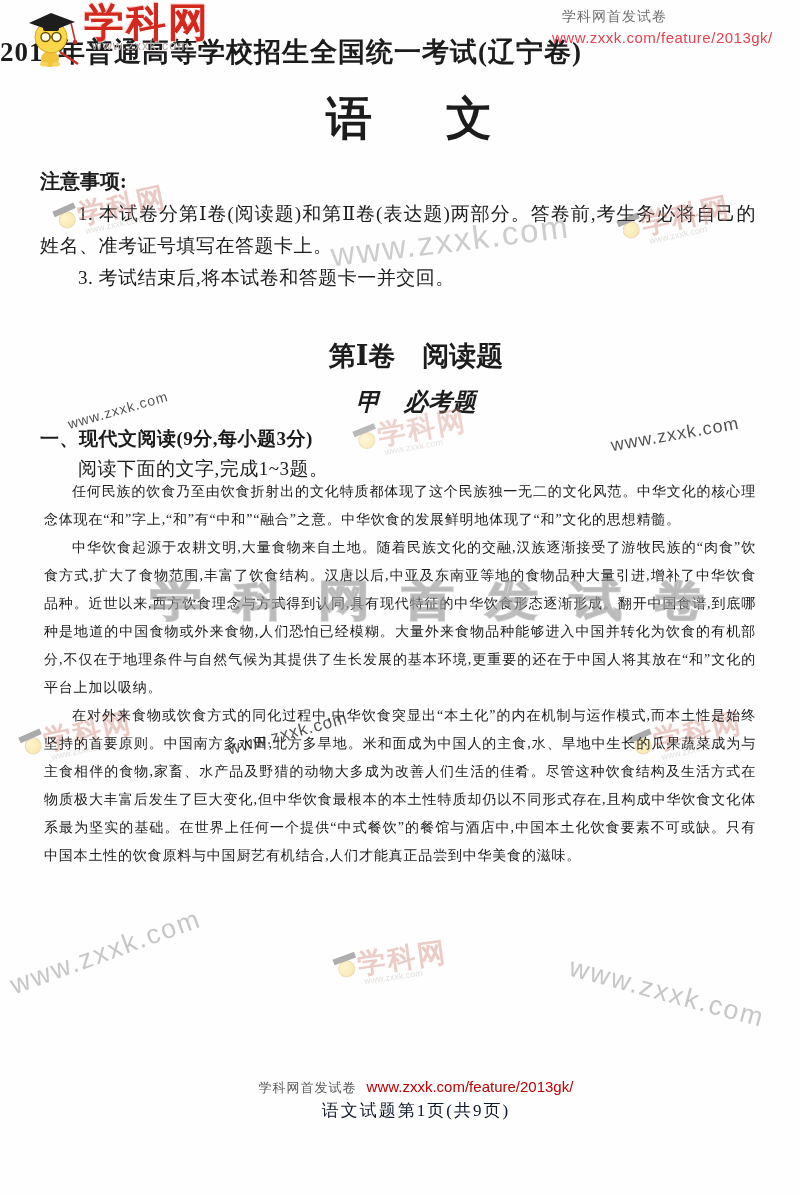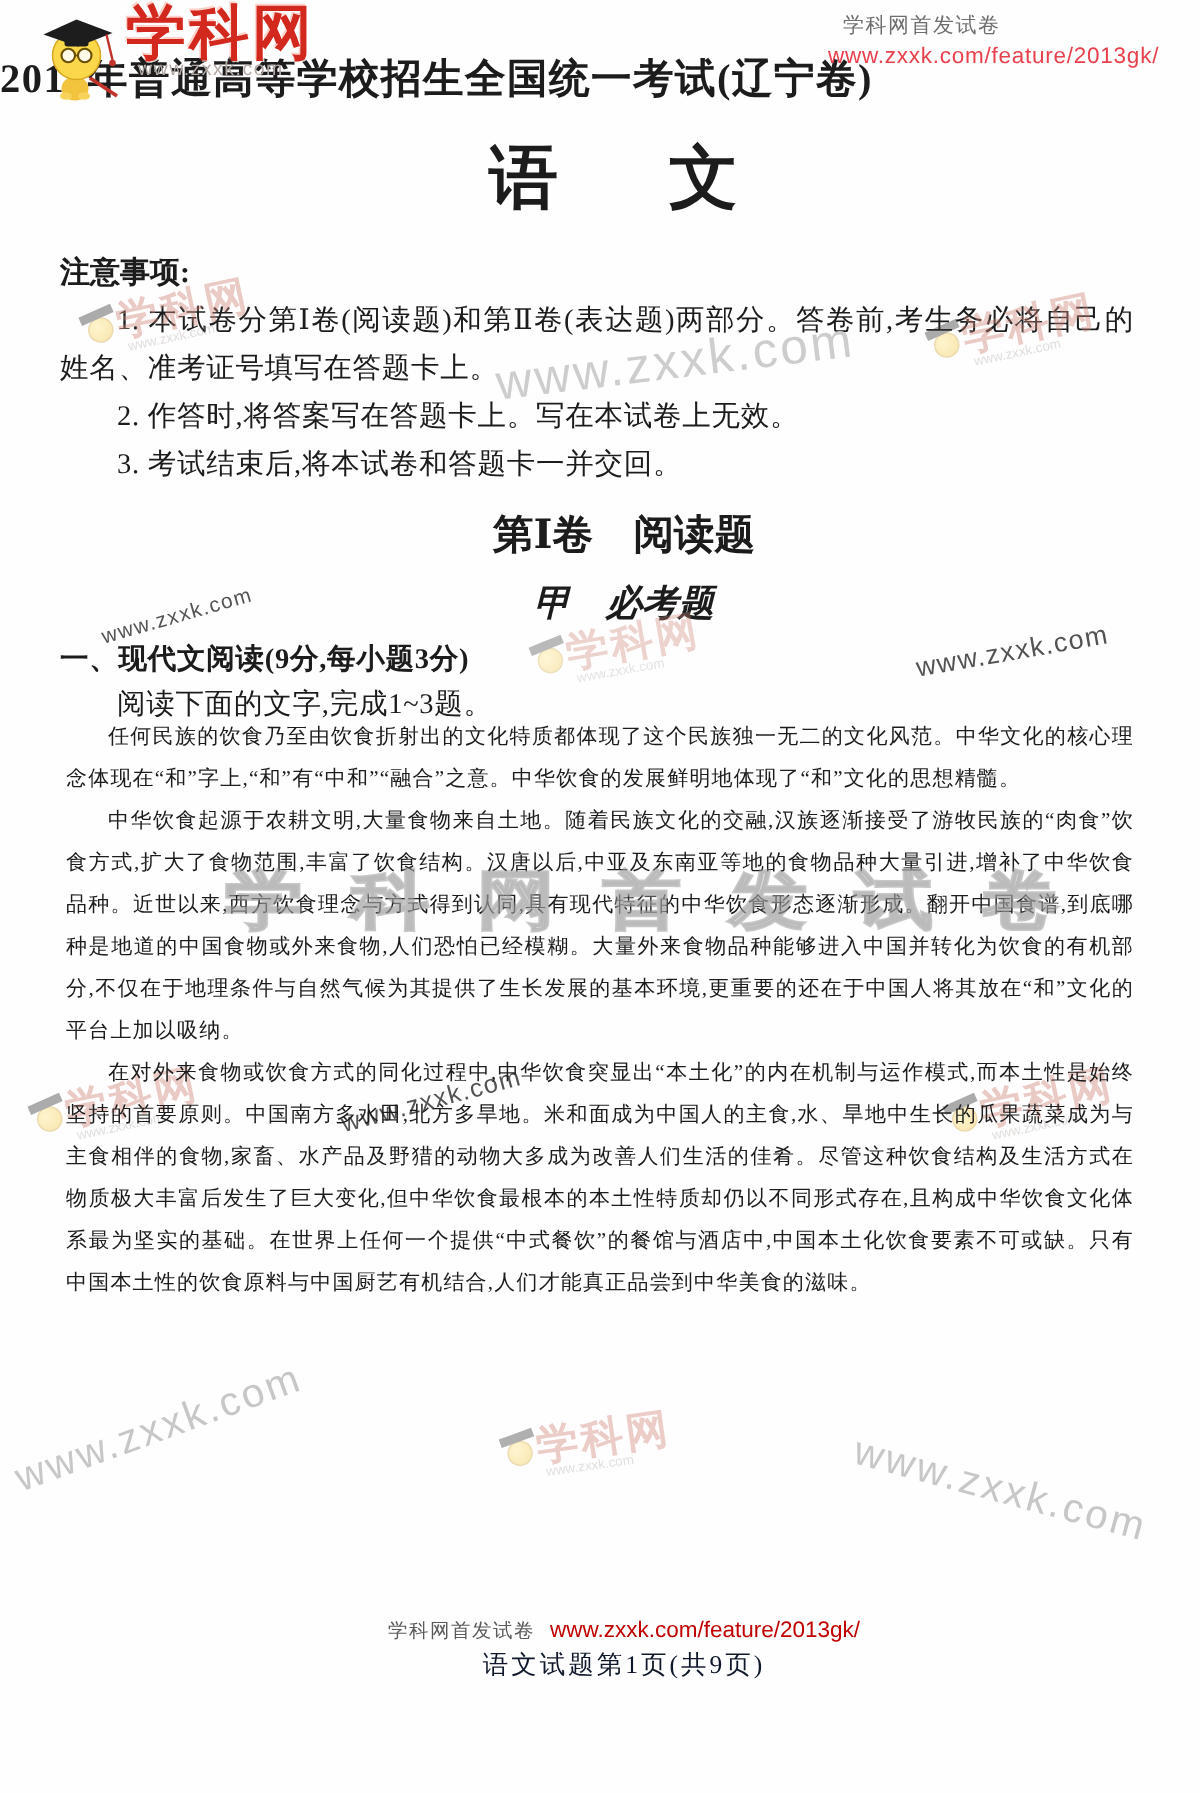--- a/index.html
+++ b/index.html
@@ -119,21 +119,20 @@
     <div class="hr-tagline">学科网首发试卷</div>
     <a class="hr-link">www.zxxk.com/feature/2013gk/</a>
   </div>
 
   <div class="exam-title">2013年普通高等学校招生全国统一考试(辽宁卷)</div>
   <div class="subject-title">语　文</div>
 
   <div class="notice-heading">注意事项:</div>
   <div class="notice-list">
     <p class="notice-item">1. 本试卷分第Ⅰ卷(阅读题)和第Ⅱ卷(表达题)两部分。答卷前,考生务必将自己的姓名、准考证号填写在答题卡上。</p>
-    <p class="notice-item">2. 作答时,将答案写在答题卡上。写在本试卷上无效。</p>
     <p class="notice-item">3. 考试结束后,将本试卷和答题卡一并交回。</p>
   </div>
 
   <div class="part-title">第Ⅰ卷　阅读题</div>
   <div class="group-title">甲　必考题</div>
   <div class="q-heading">一、现代文阅读(9分,每小题3分)</div>
   <div class="q-intro">阅读下面的文字,完成1~3题。</div>
 
   <div class="passage">
     <p>任何民族的饮食乃至由饮食折射出的文化特质都体现了这个民族独一无二的文化风范。中华文化的核心理念体现在“和”字上,“和”有“中和”“融合”之意。中华饮食的发展鲜明地体现了“和”文化的思想精髓。</p>

